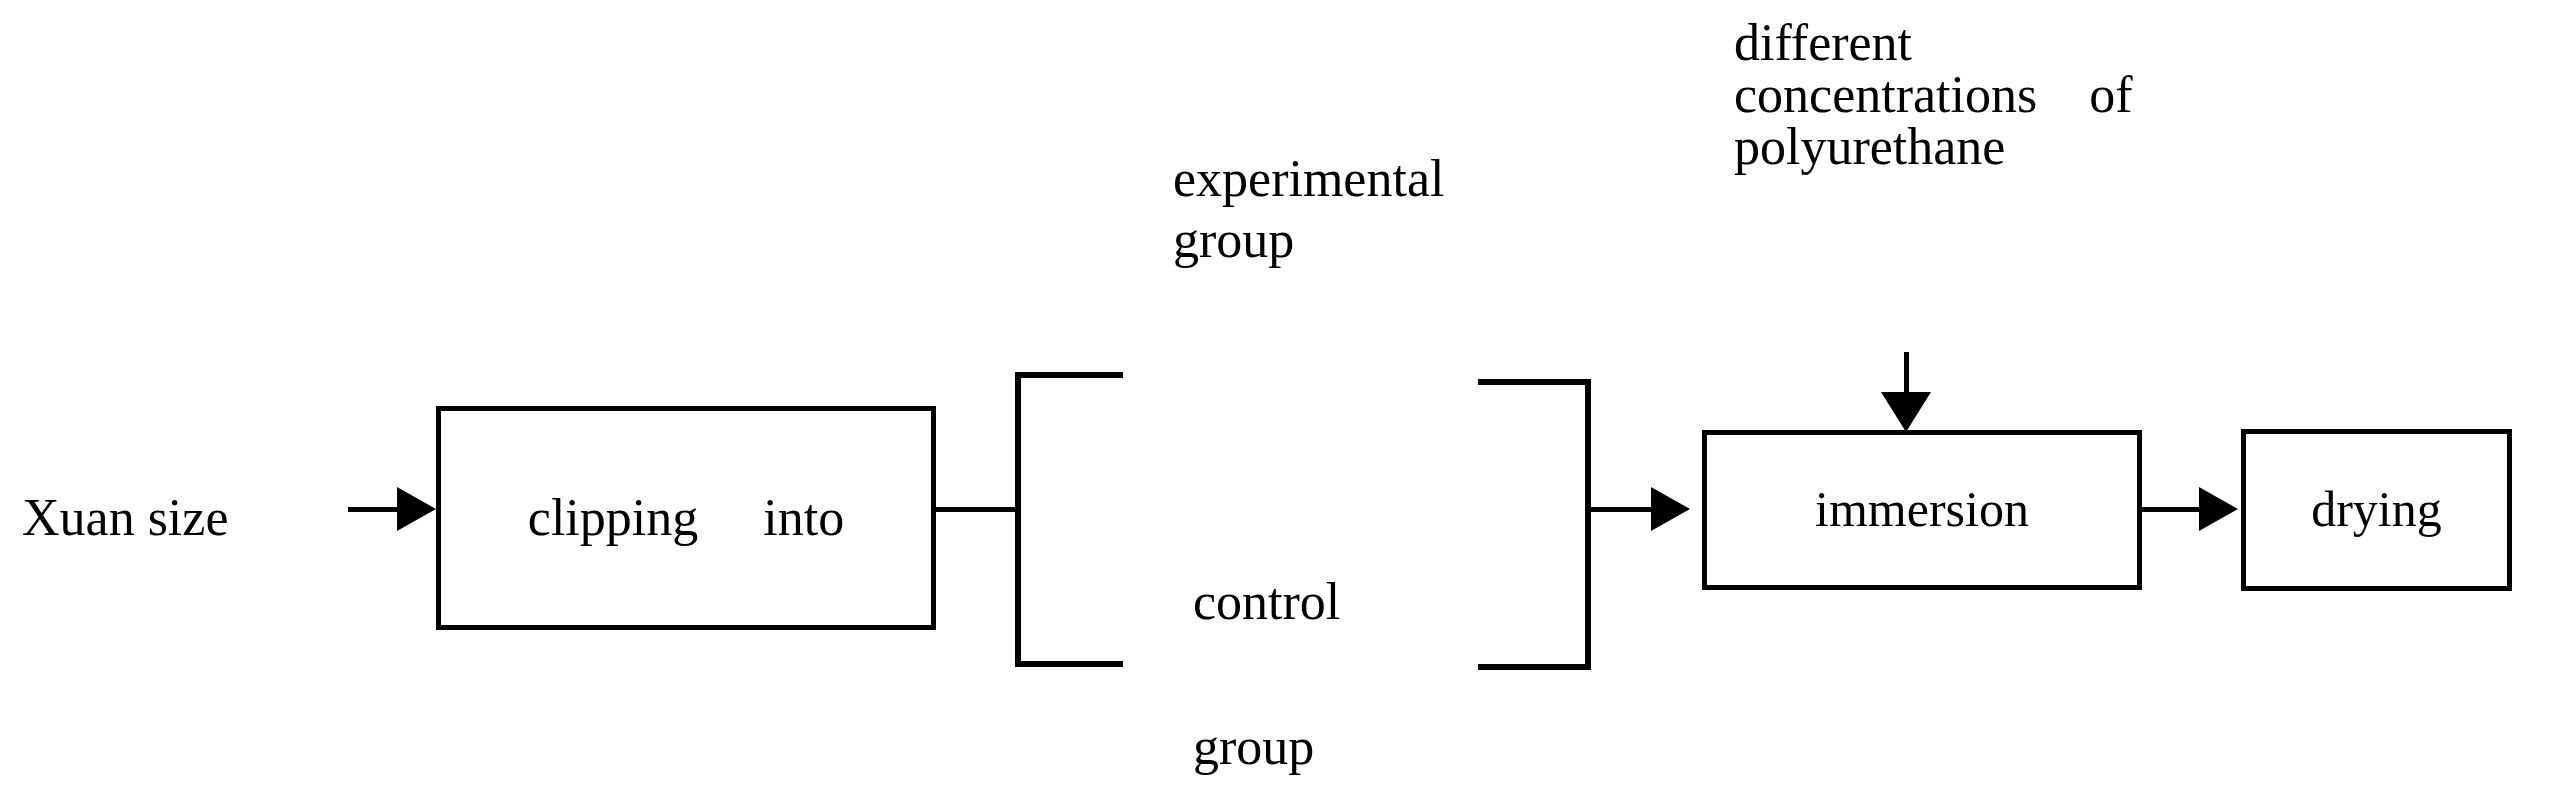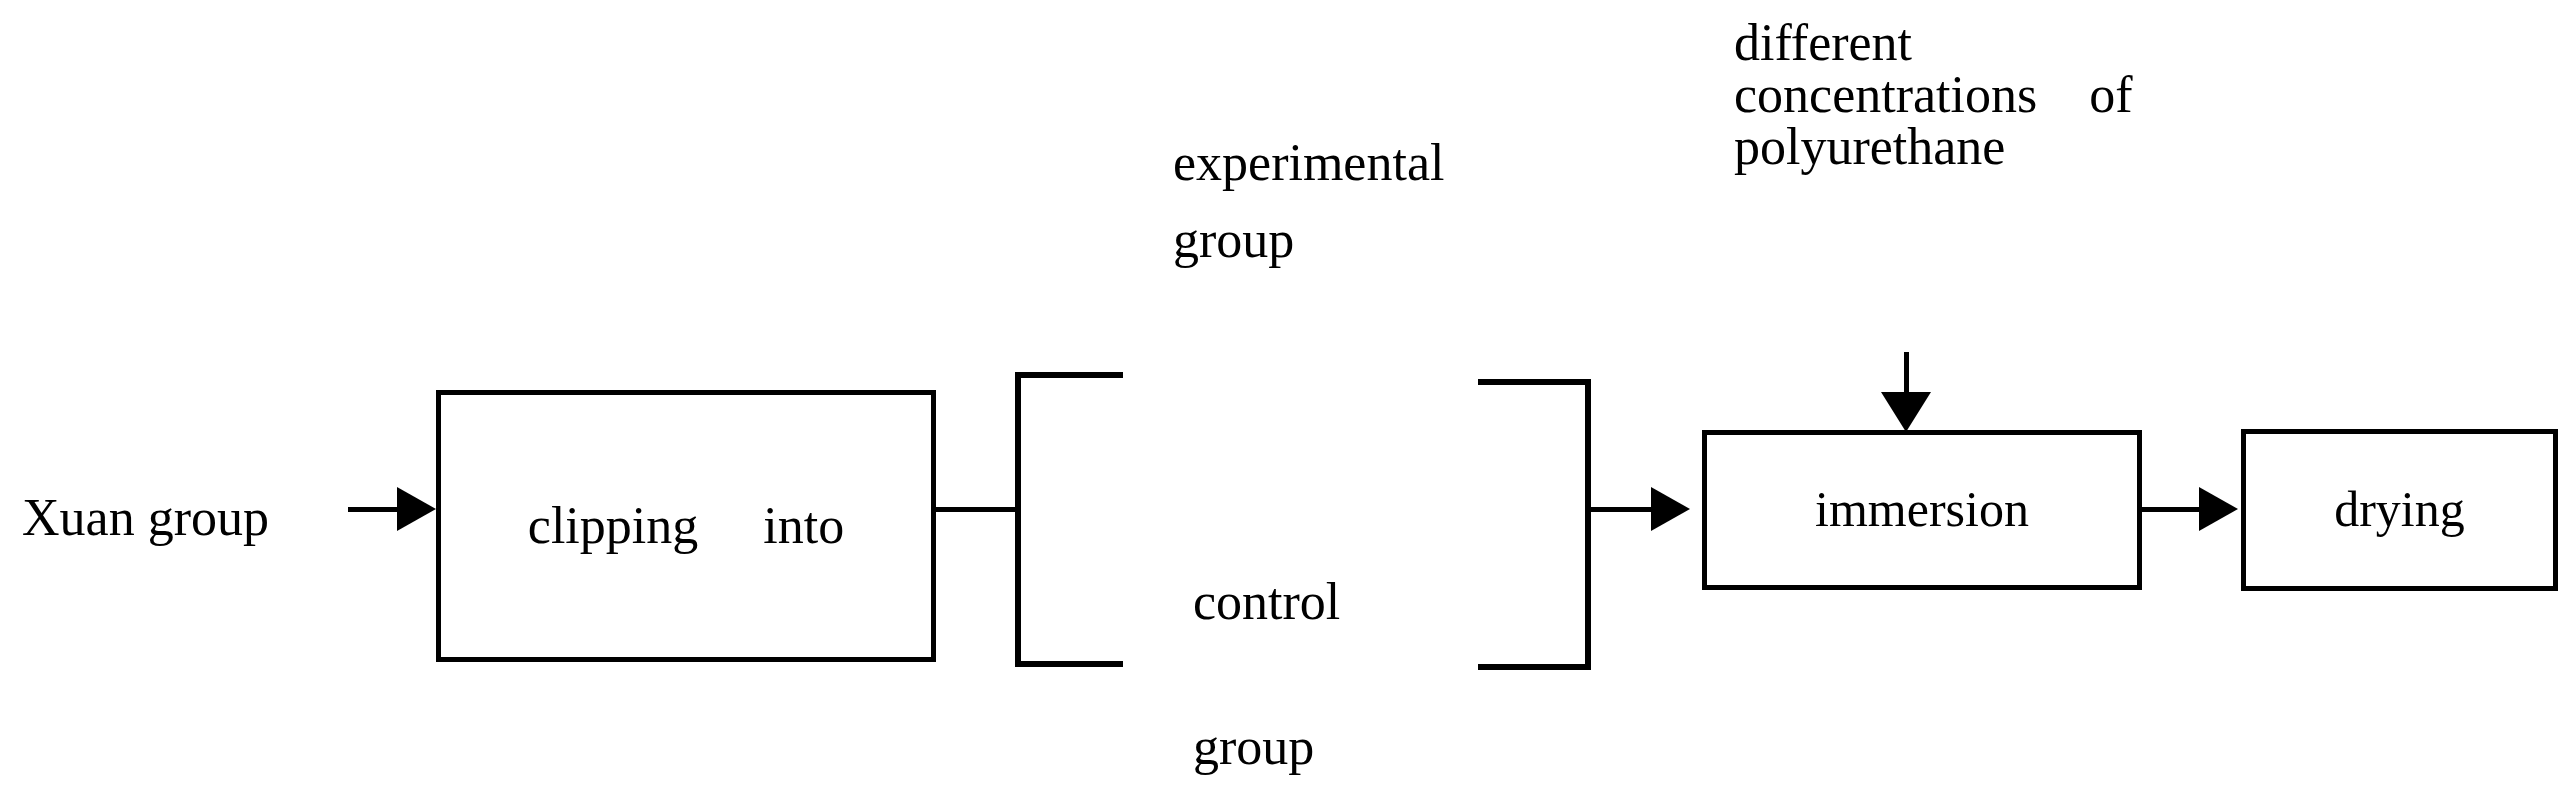--- a/index.html
+++ b/index.html
@@ -91,38 +91,38 @@
 </style>
 </head>
 <body>
 
 <div id="canvas">
 
   <div class="label fs-big" style="left:1734px; top:5px;">different</div>
   <div class="label fs-big" style="left:1734px; top:109px;">polyurethane</div>
   <div class="label fs-big" style="left:1734px; top:57px;">concentrations    of</div>
 
-  <div class="label fs-big" style="left:22px; top:480px;">Xuan group</div>
+  <div class="label fs-big" style="left:22px; top:480px;">Xuan size</div>
 
   <div class="hline" style="left:348px; top:507px; width:52px;"></div>
   <div class="arrow-right" style="left:397px; top:487px;"></div>
 
-  <div class="box fs-big" style="left:436px; top:390px; width:500px; height:272px;">
+  <div class="box fs-big" style="left:436px; top:406px; width:500px; height:224px;">
     <span class="line">clipping     into</span>
   </div>
 
   <div class="hline" style="left:934px; top:507px; width:84px;"></div>
 
   <div class="bracket" style="left:1015px; top:372px; width:108px; height:295px;">
     <div class="spine" style="left:0;"></div>
     <div class="arm" style="left:0; top:0; width:108px;"></div>
     <div class="arm" style="left:0; bottom:0; width:108px;"></div>
   </div>
 
-  <div class="label fs-big" style="left:1173px; top:125px;">experimental</div>
+  <div class="label fs-big" style="left:1173px; top:141px;">experimental</div>
   <div class="label fs-big" style="left:1173px; top:202px;">group</div>
 
   <div class="label fs-big" style="left:1193px; top:564px;">control</div>
   <div class="label fs-big" style="left:1193px; top:709px;">group</div>
 
   <div class="bracket" style="left:1478px; top:379px; width:113px; height:291px;">
     <div class="spine" style="right:0;"></div>
     <div class="arm" style="right:0; top:0; width:113px;"></div>
     <div class="arm" style="right:0; bottom:0; width:113px;"></div>
   </div>
@@ -133,18 +133,18 @@
   <div class="vline" style="left:1904px; top:352px; height:47px;"></div>
   <div class="arrow-down" style="left:1881px; top:392px;"></div>
 
   <div class="box fs-med" style="left:1702px; top:430px; width:440px; height:160px;">
     <span class="line">immersion</span>
   </div>
 
   <div class="hline" style="left:2140px; top:507px; width:62px;"></div>
   <div class="arrow-right" style="left:2199px; top:487px;"></div>
 
-  <div class="box fs-med" style="left:2241px; top:429px; width:317px; height:162px;">
+  <div class="box fs-med" style="left:2241px; top:429px; width:271px; height:162px;">
     <span class="line">drying</span>
   </div>
 
 </div>
 
 
 </body></html>

